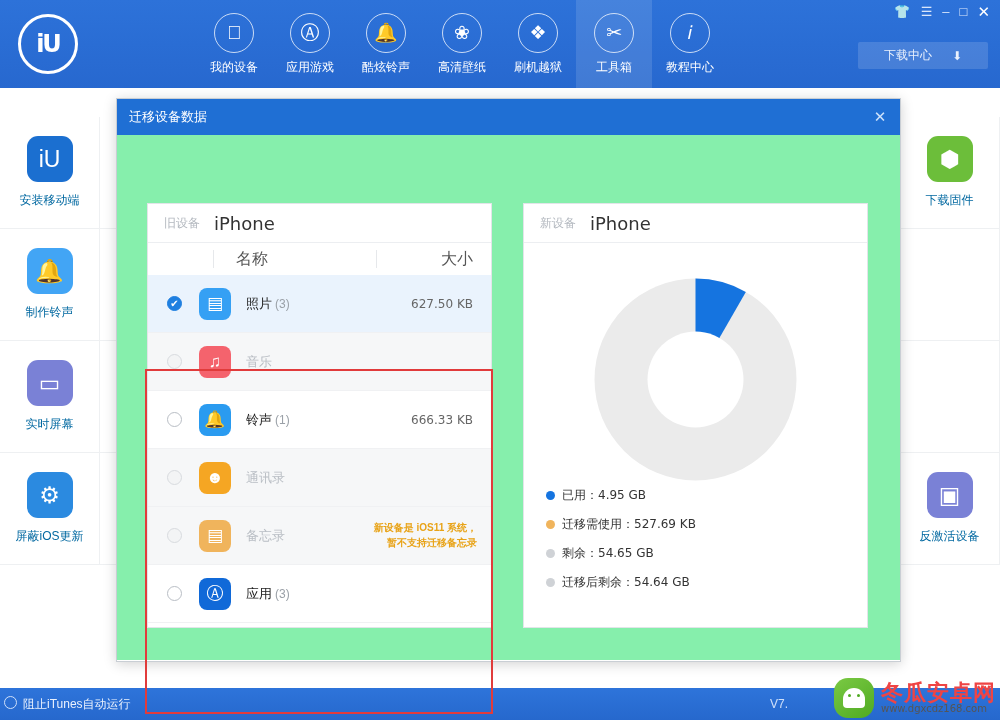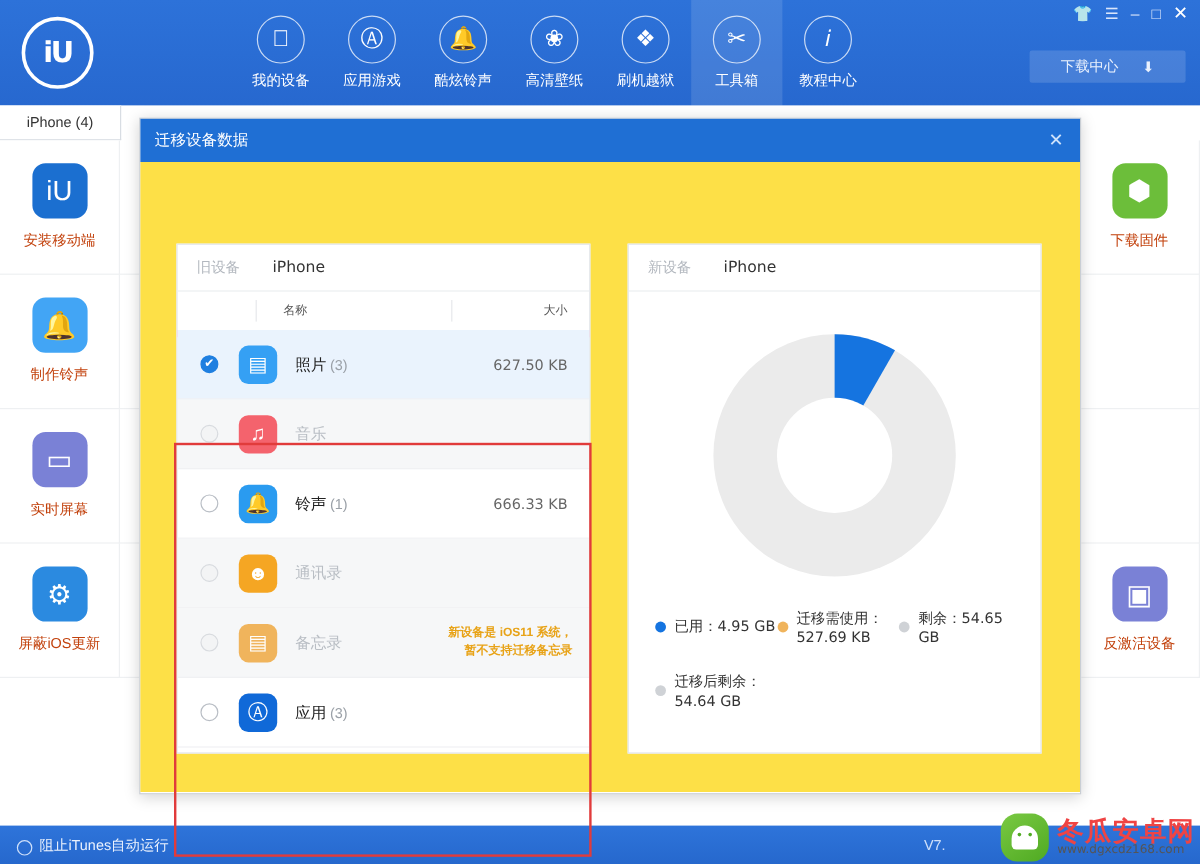--- a/index.html
+++ b/index.html
@@ -62,29 +62,29 @@
   .tool-grid{
     position:absolute;left:0;top:0;width:1000px;height:571px;
     display:grid;grid-template-columns:repeat(10,100px);grid-template-rows:repeat(4,112px);
   }
   .tool-cell{
     border-right:1px solid #eef0f2;border-bottom:1px solid #eef0f2;
     display:flex;flex-direction:column;align-items:center;justify-content:center;
     cursor:pointer;
   }
   .tool-ico{width:46px;height:46px;border-radius:11px;display:flex;align-items:center;justify-content:center;color:#fff;font-size:23px;}
-  .tool-label{font-size:12px;color:#c2410c;margin-top:10px;white-space:nowrap;}
+  .tool-label{font-size:12px;color:#0369a1;margin-top:10px;white-space:nowrap;}
 
   
   .statusbar{
     position:absolute;left:0;top:688px;width:1000px;height:32px;
     background:#2a6fd8;background:linear-gradient(#2e74da,#2668cd);
     display:flex;align-items:center;
   }
-  .status-left{display:flex;align-items:flex-end;gap:6px;margin-left:14px;color:#eaf1fd;font-size:12px;}
+  .status-left{display:flex;align-items:flex-start;gap:6px;margin-left:4px;color:#eaf1fd;font-size:12px;}
   .radio-ring{width:11px;height:11px;border-radius:50%;border:1.5px solid #cfe0fa;display:inline-block;}
   .status-ver{position:absolute;right:212px;color:#cfe0fa;font-size:12px;}
 
   
   .watermark{position:absolute;right:4px;bottom:2px;display:flex;align-items:center;gap:7px;}
   .wm-logo{
     width:40px;height:40px;border-radius:14px;
     background:linear-gradient(145deg,#7ac943,#4faa22);
     display:flex;align-items:center;justify-content:center;
   }
@@ -102,33 +102,33 @@
   }
   .modal-head{
     height:36px;background:#1f6fd4;display:flex;align-items:center;
     color:#fff;font-size:13px;padding:0 12px;position:relative;
   }
   .modal-close{
     position:absolute;right:10px;top:8px;width:20px;height:20px;
     display:flex;align-items:center;justify-content:center;
     color:#cfe3fb;font-size:15px;cursor:pointer;
   }
-  .modal-body{position:relative;height:525px;background:#fde047;}
+  .modal-body{position:relative;height:525px;background:#86efac;}
 
   
   .left-panel{
     position:absolute;left:30px;top:68px;width:345px;height:425px;
     border:1px solid #e2e5e9;background:#fff;box-sizing:border-box;
   }
   .panel-head{height:38px;display:flex;align-items:center;padding-left:16px;gap:14px;border-bottom:1px solid #eceef1;}
   .panel-head .lbl{color:#b3b8bf;font-size:12px;}
-  .panel-head .val{color:#333;font-size:13px;font-family:"DejaVu Sans",sans-serif;margin-left:13px;}
+  .panel-head .val{color:#333;font-size:18px;font-family:"DejaVu Sans",sans-serif;}
   .col-head{
     height:32px;display:flex;align-items:center;border-bottom:6px solid #f9a8d4;
-    color:#555;font-size:10px;position:relative;
+    color:#555;font-size:16px;position:relative;
   }
   .col-sep{position:absolute;top:7px;width:1px;height:18px;background:#e6e8eb;}
   .col-name{position:absolute;left:88px;}
   .col-size{position:absolute;right:18px;}
 
   .rows{position:absolute;left:0;top:71px;width:100%;}
   .row{
     height:58px;display:flex;align-items:center;border-bottom:1px solid #f0f1f3;
     position:relative;box-sizing:border-box;cursor:pointer;
   }
@@ -160,21 +160,21 @@
   }
 
   
   .right-panel{
     position:absolute;left:406px;top:68px;width:345px;height:425px;
     border:1px solid #e2e5e9;background:#fff;box-sizing:border-box;
   }
   .donut-wrap{position:absolute;left:0;top:50px;width:100%;height:250px;display:flex;align-items:center;justify-content:center;}
   .legend{
     position:absolute;left:22px;bottom:36px;right:16px;
-    display:grid;grid-template-columns:1fr 1fr 1fr;row-gap:22px;
+    display:grid;grid-template-columns:1fr;row-gap:12px;
   }
   .legend-item{display:flex;align-items:center;font-size:12px;color:#333;font-family:"DejaVu Sans",sans-serif;}
   .dot{width:9px;height:9px;border-radius:50%;margin-right:7px;flex:none;}
 </style>
 </head>
 <body>
 
 <div class="topbar">
   <div class="logo-wrap">
     <div class="logo-circle">iU</div>
@@ -219,21 +219,20 @@
     <span class="winbtn close">✕</span>
   </div>
 
   <div class="download-center">
     <span>下载中心</span>
     <span>⬇</span>
   </div>
 </div>
 
 <div class="page">
-  <div class="devtab">iPhone (4)</div>
   <div class="content">
     <div class="tool-grid" id="tool-grid">
         <div class="tool-cell">
           <div class="tool-ico" style="background: rgb(27, 111, 208);">iU</div>
           <div class="tool-label">安装移动端</div>
         </div>
         <div class="tool-cell"></div>
         <div class="tool-cell"></div>
         <div class="tool-cell"></div>
         <div class="tool-cell"></div>

